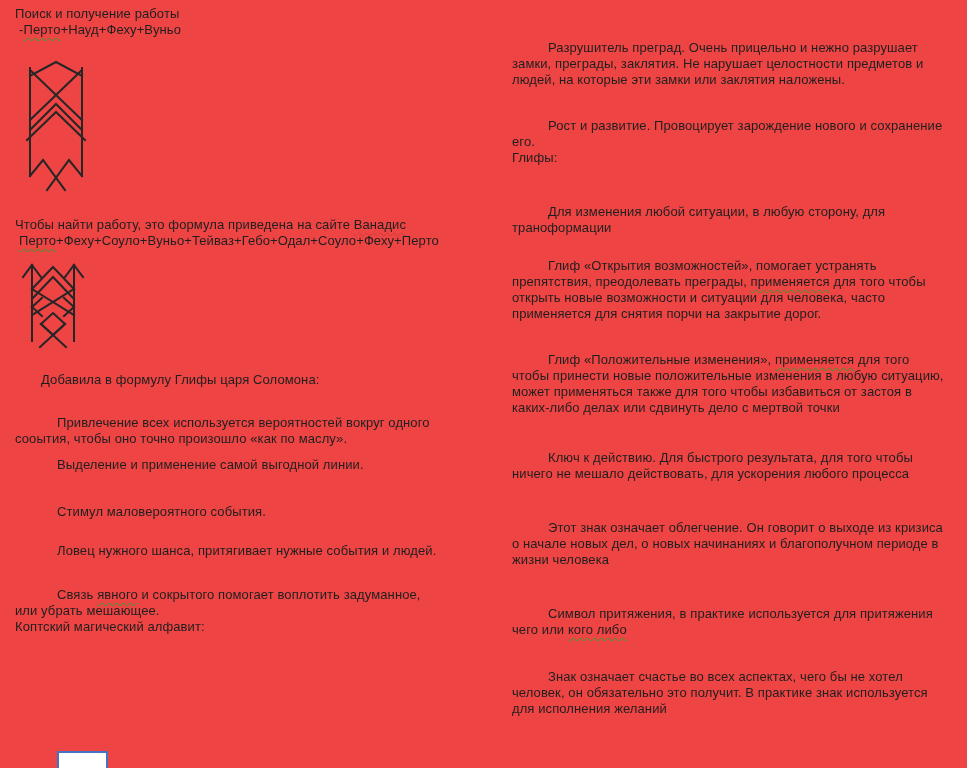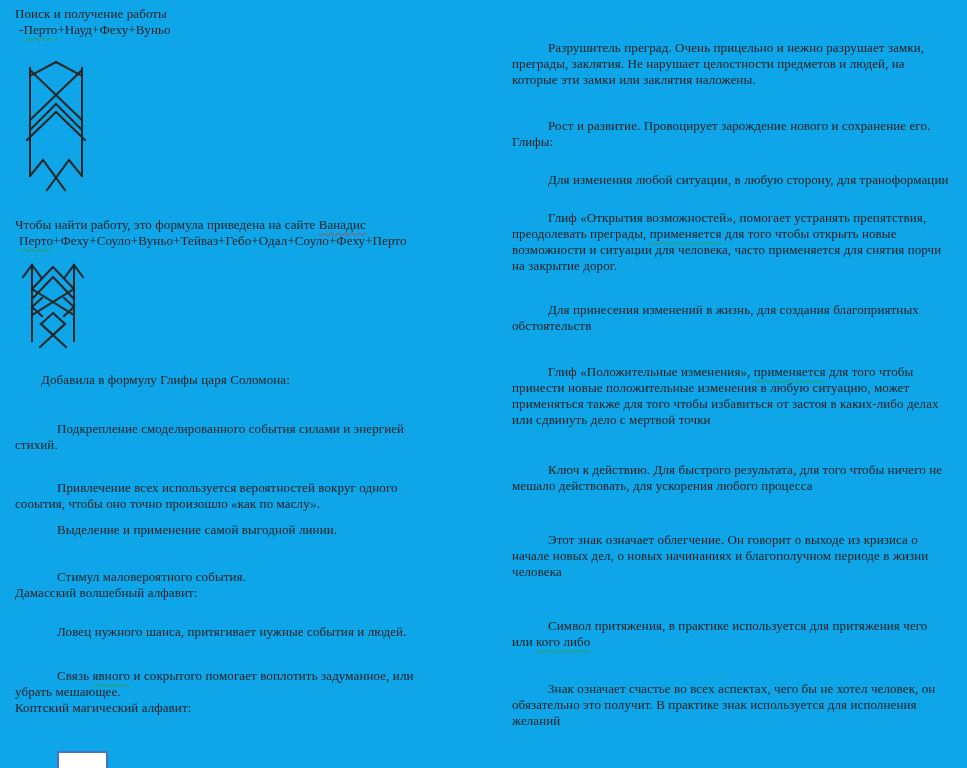--- a/index.html
+++ b/index.html
@@ -1,21 +1,21 @@
 <!DOCTYPE html>
 <html><head>
 <meta charset="utf-8">
 <style>
   html,body{margin:0;padding:0;}
   .page{
     position:relative;
     width:967px;height:768px;
-    background:#0ea5e9;
+    background:#ef4444;
     overflow:hidden;
-    font-family:Liberation Serif, serif;
+    font-family:Liberation Sans, sans-serif;
     color:#1f1f1f;
   }
   .col{position:absolute;}
   .col-left{left:15px;top:6px;width:430px;}
   .col-right{left:512px;top:40px;width:437px;}
   .ln{margin:0;font-size:13px;line-height:16px;letter-spacing:0.1px;}
   .ind{text-indent:42px;}
   .ind-r{text-indent:36px;}
   .ind-sm{text-indent:6px;}
   .sp{
@@ -76,50 +76,47 @@
         <path d="M12 50 L22 59"></path>
       <path d="M54 50 L44 41"></path>
         <path d="M54 50 L44 59"></path>
       <path d="M33 56 L45 67 L33 78 L21 67 Z"></path>
       <path d="M21 67 L46 90"></path>
       <path d="M45 67 L20 90"></path>
     </svg>
 
     <p class="ln ind-sm" style="margin-top:23px;margin-left:20px;">Добавила в формулу Глифы царя Соломона:</p>
 
-    <p class="ln ind" style="margin-top:33px;">Подкрепление смоделированного  события  силами и энергией стихий.</p>
 
     <p class="ln ind" style="margin-top:27px;">Привлечение всех используется  вероятностей вокруг одного сооытия, чтобы оно точно произошло «как по маслу».</p>
 
     <p class="ln ind" style="margin-top:10px;">Выделение и применение   самой выгодной линии.</p>
 
     <p class="ln ind" style="margin-top:31px;">Стимул маловероятного  события.</p>
 
-    <p class="ln">Дамасский волшебный алфавит:</p>
 
     <p class="ln ind" style="margin-top:23px;">Ловец нужного шанса, притягивает нужные  события   и людей.</p>
 
     <p class="ln ind" style="margin-top:28px;"><span>Связь </span><span class="sp g">явного</span><span> и сокрытого помогает воплотить  задуманное, или убрать мешающее.</span></p>
 
     <p class="ln">Коптский магический алфавит:</p>
   </div>
 
   <div class="col col-right">
 
     <p class="ln ind-r">Разрушитель преград. Очень прицельно и нежно разрушает замки, преграды, заклятия. Не нарушает целостности предметов и людей, на которые эти замки или заклятия наложены.</p>
 
     <p class="ln ind-r" style="margin-top:30px;">Рост и развитие. Провоцирует зарождение нового и  сохранение его.</p>
 
     <p class="ln">Глифы:</p>
 
-    <p class="ln ind-r" style="margin-top:22px;">Для изменения любой ситуации, в любую  сторону, для траноформации</p>
+    <p class="ln ind-r" style="margin-top:38px;">Для изменения любой ситуации, в любую  сторону, для траноформации</p>
 
     <p class="ln ind-r" style="margin-top:22px;"><span>Глиф «Открытия возможностей», помогает устранять препятствия, преодолевать преграды, </span><span class="sp g">применяется</span><span> для того чтобы открыть новые возможности и ситуации для человека, часто применяется для снятия порчи на закрытие дорог.</span></p>
 
-    <p class="ln ind-r" style="margin-top:28px;">Для принесения изменений в жизнь, для  создания благоприятных обстоятельств</p>
 
     <p class="ln ind-r" style="margin-top:30px;"><span>Глиф  «Положительные изменения», </span><span class="sp g">применяется</span><span> для того чтобы принести новые положительные изменения в любую  ситуацию, может применяться также для того чтобы избавиться от застоя в каких-либо делах или  сдвинуть дело с мертвой точки</span></p>
 
     <p class="ln ind-r" style="margin-top:34px;">Ключ к действию. Для быстрого результата, для того чтобы ничего не мешало действовать, для ускорения любого процесса</p>
 
     <p class="ln ind-r" style="margin-top:38px;">Этот знак означает облегчение. Он говорит о выходе из кризиса о начале новых дел, о новых начинаниях и благополучном периоде в жизни человека</p>
 
     <p class="ln ind-r" style="margin-top:38px;"><span>Символ притяжения, в практике используется для притяжения чего или </span><span class="sp g">кого либо</span><span></span></p>
 
     <p class="ln ind-r" style="margin-top:31px;">Знак означает счастье во всех аспектах, чего бы не хотел человек, он обязательно это получит. В практике знак используется для исполнения желаний</p>

